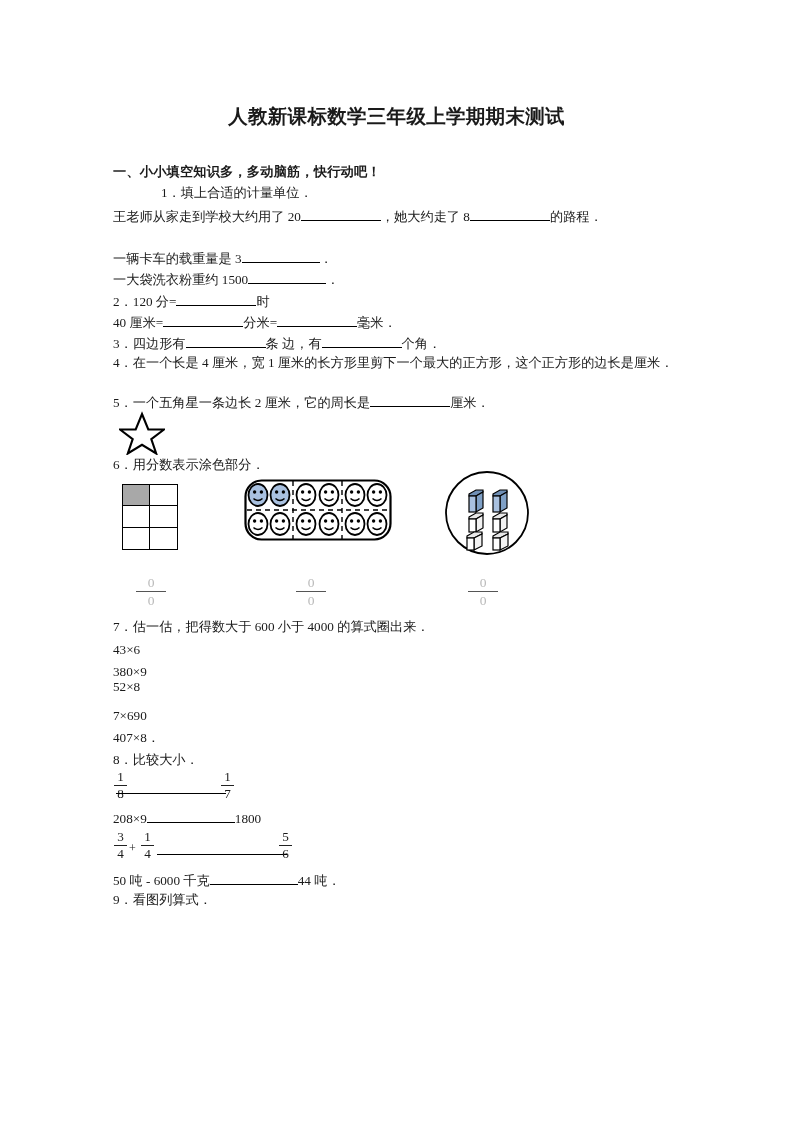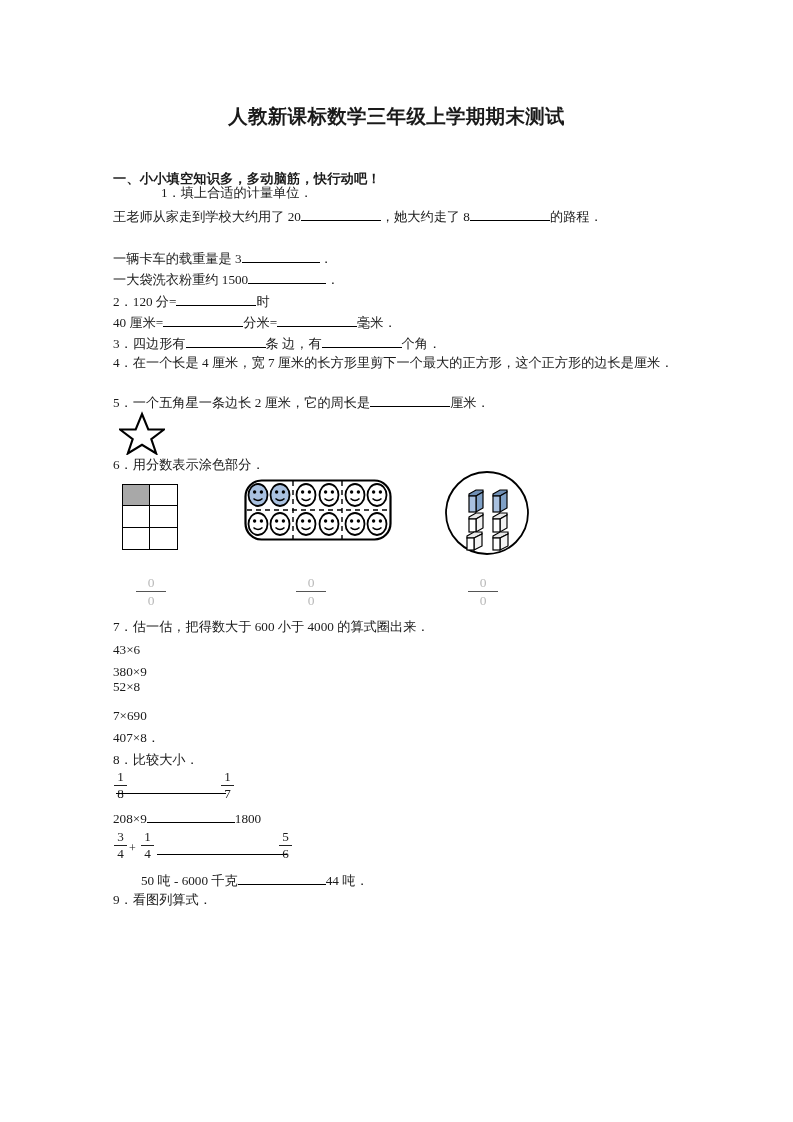--- a/index.html
+++ b/index.html
@@ -31,21 +31,20 @@
     font-weight: bold;
     letter-spacing: 0.3px;
   }
   .section-head {
     position: absolute;
     left: 113px;
     top: 163px;
     font-size: 13.2px;
     font-weight: bold;
     letter-spacing: 0.2px;
-    margin-top: 7px;
   }
   .line {
     position: absolute;
     left: 113px;
     font-size: 13.2px;
     white-space: nowrap;
     line-height: 1.0;
   }
   .line.wrapline {
     white-space: normal;
@@ -189,21 +188,21 @@
   </div>
   <div class="line" style="top:313px;">
     <span>40 厘米=</span><span class="blank b-w80"></span><span>分米=</span><span class="blank b-w80"></span><span>毫米．</span>
   </div>
 
   <div class="line" style="top:334px;">
     <span>3．</span><span>四边形有</span><span class="blank b-w80"></span><span>条 边，有</span><span class="blank b-w80"></span><span>个角．</span>
   </div>
 
   <div class="line wrapline" style="top:354px;">
-    <span>4．</span><span>在一个长是 4 厘米，宽 7 厘米的长方形里剪下一个最大的正方形，这个正方形的边长是</span><span>厘米．</span>
+    <span>4．</span><span>在一个长是 4 厘米，宽 1 厘米的长方形里剪下一个最大的正方形，这个正方形的边长是</span><span>厘米．</span>
   </div>
 
   <div class="line" style="top:393px;">
     <span>5．</span><span>一个五角星一条边长 2 厘米，它的周长是</span><span class="blank b-w80"></span><span>厘米．</span>
   </div>
 
   <div class="star-wrap">
     <svg width="46" height="44" viewBox="0 0 46 44">
       <polygon points="23,3 29.3,18.5 45,18.5 32.3,28.2 37.2,42.5 23,33.8 8.8,42.5 13.7,28.2 1,18.5 16.7,18.5" fill="#ffffff" stroke="#000000" stroke-width="2.1" stroke-linejoin="miter"></polygon>
     </svg>
@@ -405,21 +404,21 @@
       <span class="d">4</span>
     </span>
     <span class="cmp-line" style="left:44px; top:25px; width:130px;"></span>
     <span class="mini-frac" style="position:absolute; left:166px; top:0;">
       <span class="n">5</span>
       <span class="bar2"></span>
       <span class="d">6</span>
     </span>
   </div>
 
-  <div class="line" style="top:871px;margin-left:28px;">
+  <div class="line" style="top:871px;">
     <span>50 吨 - 6000 千克</span><span class="blank b-w88"></span><span>44 吨．</span>
   </div>
 
   <div class="line" style="top:893px;">
     <span>9．</span><span>看图列算式．</span>
   </div>
 
 </div>
 
 </body></html>

